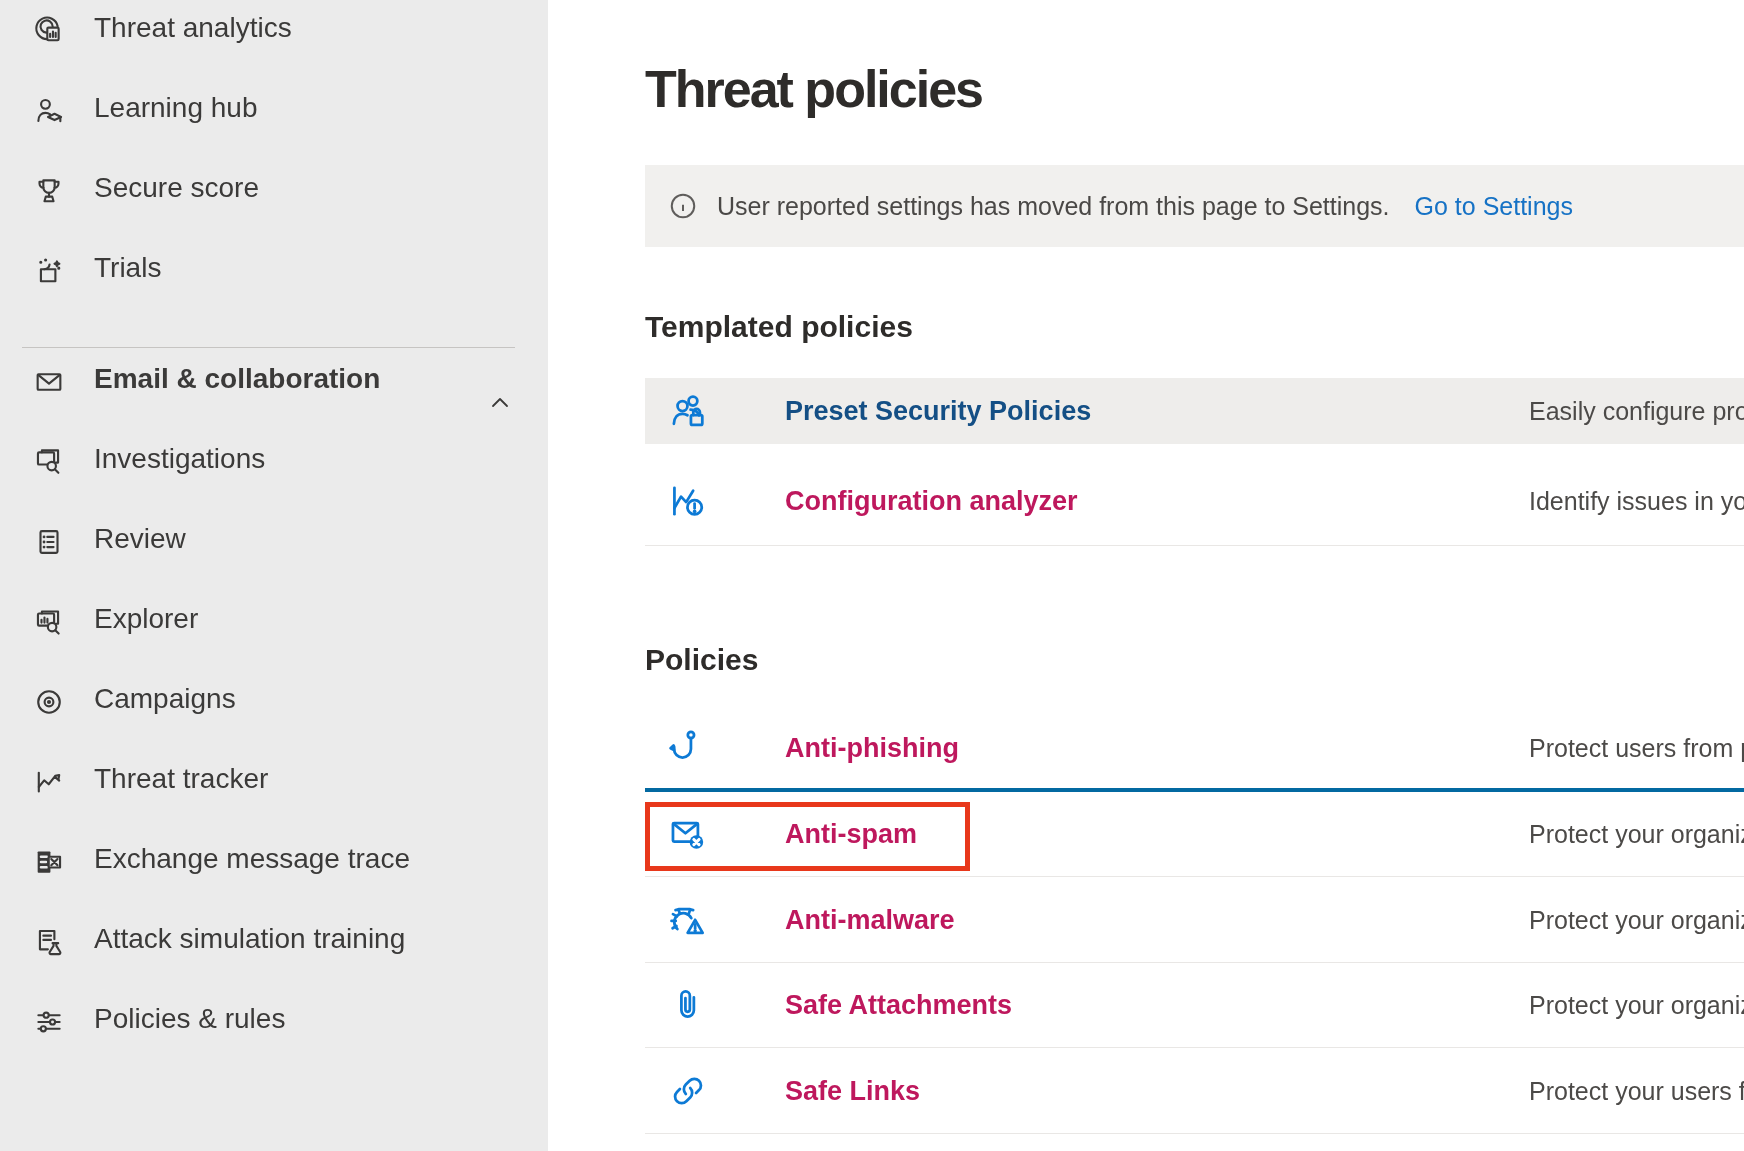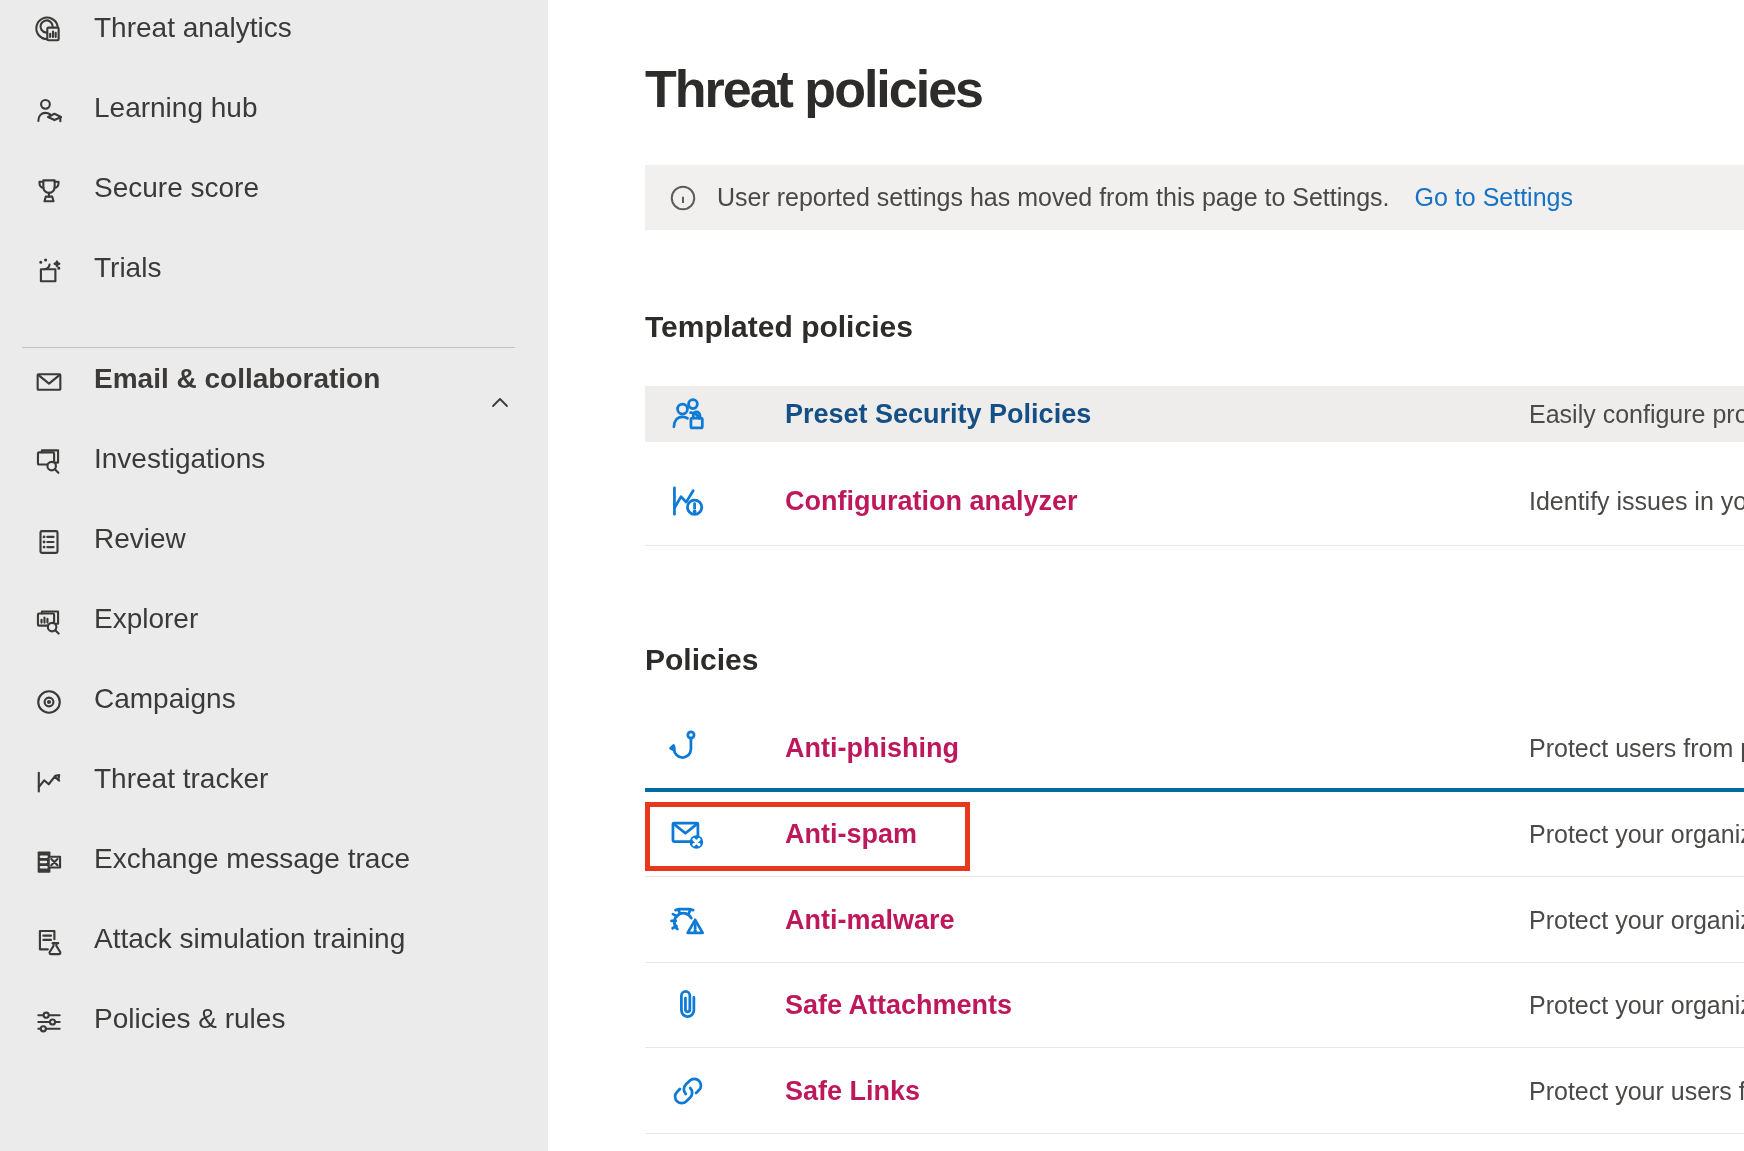--- a/index.html
+++ b/index.html
@@ -21,21 +21,21 @@
   .nav-chevron { position:absolute; right:36px; top:50%; transform:translateY(-50%);
                  width:24px; height:24px; }
   .nav-chevron svg { width:24px; height:24px; stroke:#3b3a39; fill:none;
                      stroke-width:1.8; stroke-linecap:round; stroke-linejoin:round; }
   .nav-divider { height:1px; background:#c6c4c2; margin:15px 33px 15px 22px; }
 
   
   .main { position:absolute; left:548px; top:0; width:1196px; height:1151px; background:#fff; }
   .page-title { position:absolute; left:97px; top:38px; font-size:52px; font-weight:700;
                 letter-spacing:-2px; color:#2e2c2a;margin-top:21px; }
-  .banner { position:absolute; left:97px; top:165px; width:1099px; height:65px;
+  .banner { position:absolute; left:97px; top:165px; width:1099px; height:82px;
             background:#f1f0ee; display:flex; align-items:center; font-size:25px;
             color:#4a4846; overflow:hidden; white-space:nowrap; }
   .banner-icon { margin-left:23px; width:30px; height:30px; flex:0 0 30px; }
   .banner-icon svg { width:30px; height:30px; stroke:#5f5d5b; fill:none; stroke-width:1.6; }
   .banner-text { margin-left:19px; }
   .banner-link { margin-left:25px; color:#1672c5; cursor:pointer; }
 
   .section-heading { position:absolute; left:97px; font-size:30px; font-weight:700;
                      color:#2e2c2a; white-space:nowrap; }
   .heading-templated { top:310px; }
@@ -44,21 +44,21 @@
   .row { position:absolute; left:97px; width:1099px; overflow:hidden; cursor:pointer; }
   .row-icon { position:absolute; left:21px; top:50%; transform:translateY(-50%);
               width:44px; height:44px; }
   .row-icon svg { width:44px; height:44px; stroke:#0d7ad5; fill:none; stroke-width:1.5;
                   stroke-linecap:round; stroke-linejoin:round; }
   .row-label { position:absolute; left:140px; top:50%; transform:translateY(-50%);
                font-size:27px; font-weight:700; color:#be185d; white-space:nowrap; }
   .row-desc { position:absolute; left:884px; top:50%; transform:translateY(-50%);
               font-size:25px; color:#4c4a48; white-space:nowrap; }
 
-  .row-preset   { top:378px; height:56px; background:#eeedeb;margin-top:8px; }
+  .row-preset   { top:378px; height:66px; background:#eeedeb; }
   .row-preset .row-label { color:#144f85; }
   .row-config   { top:456px; height:90px; border-bottom:1px solid #e9e7e5; }
   .row-phish    { top:707px; height:85px; border-bottom:4px solid #0369a1; }
   .row-spam     { top:792px; height:85px; border-bottom:1px solid #e9e7e5; }
   .row-malware  { top:877px; height:86px; border-bottom:1px solid #e9e7e5; }
   .row-attach   { top:963px; height:85px; border-bottom:1px solid #e9e7e5; }
   .row-links    { top:1048px; height:86px; border-bottom:1px solid #e9e7e5; }
 
   .selection-box { position:absolute; left:97px; top:802px; width:325px; height:69px;
                    border:5px solid #e8381b; pointer-events:none; z-index:5; }

